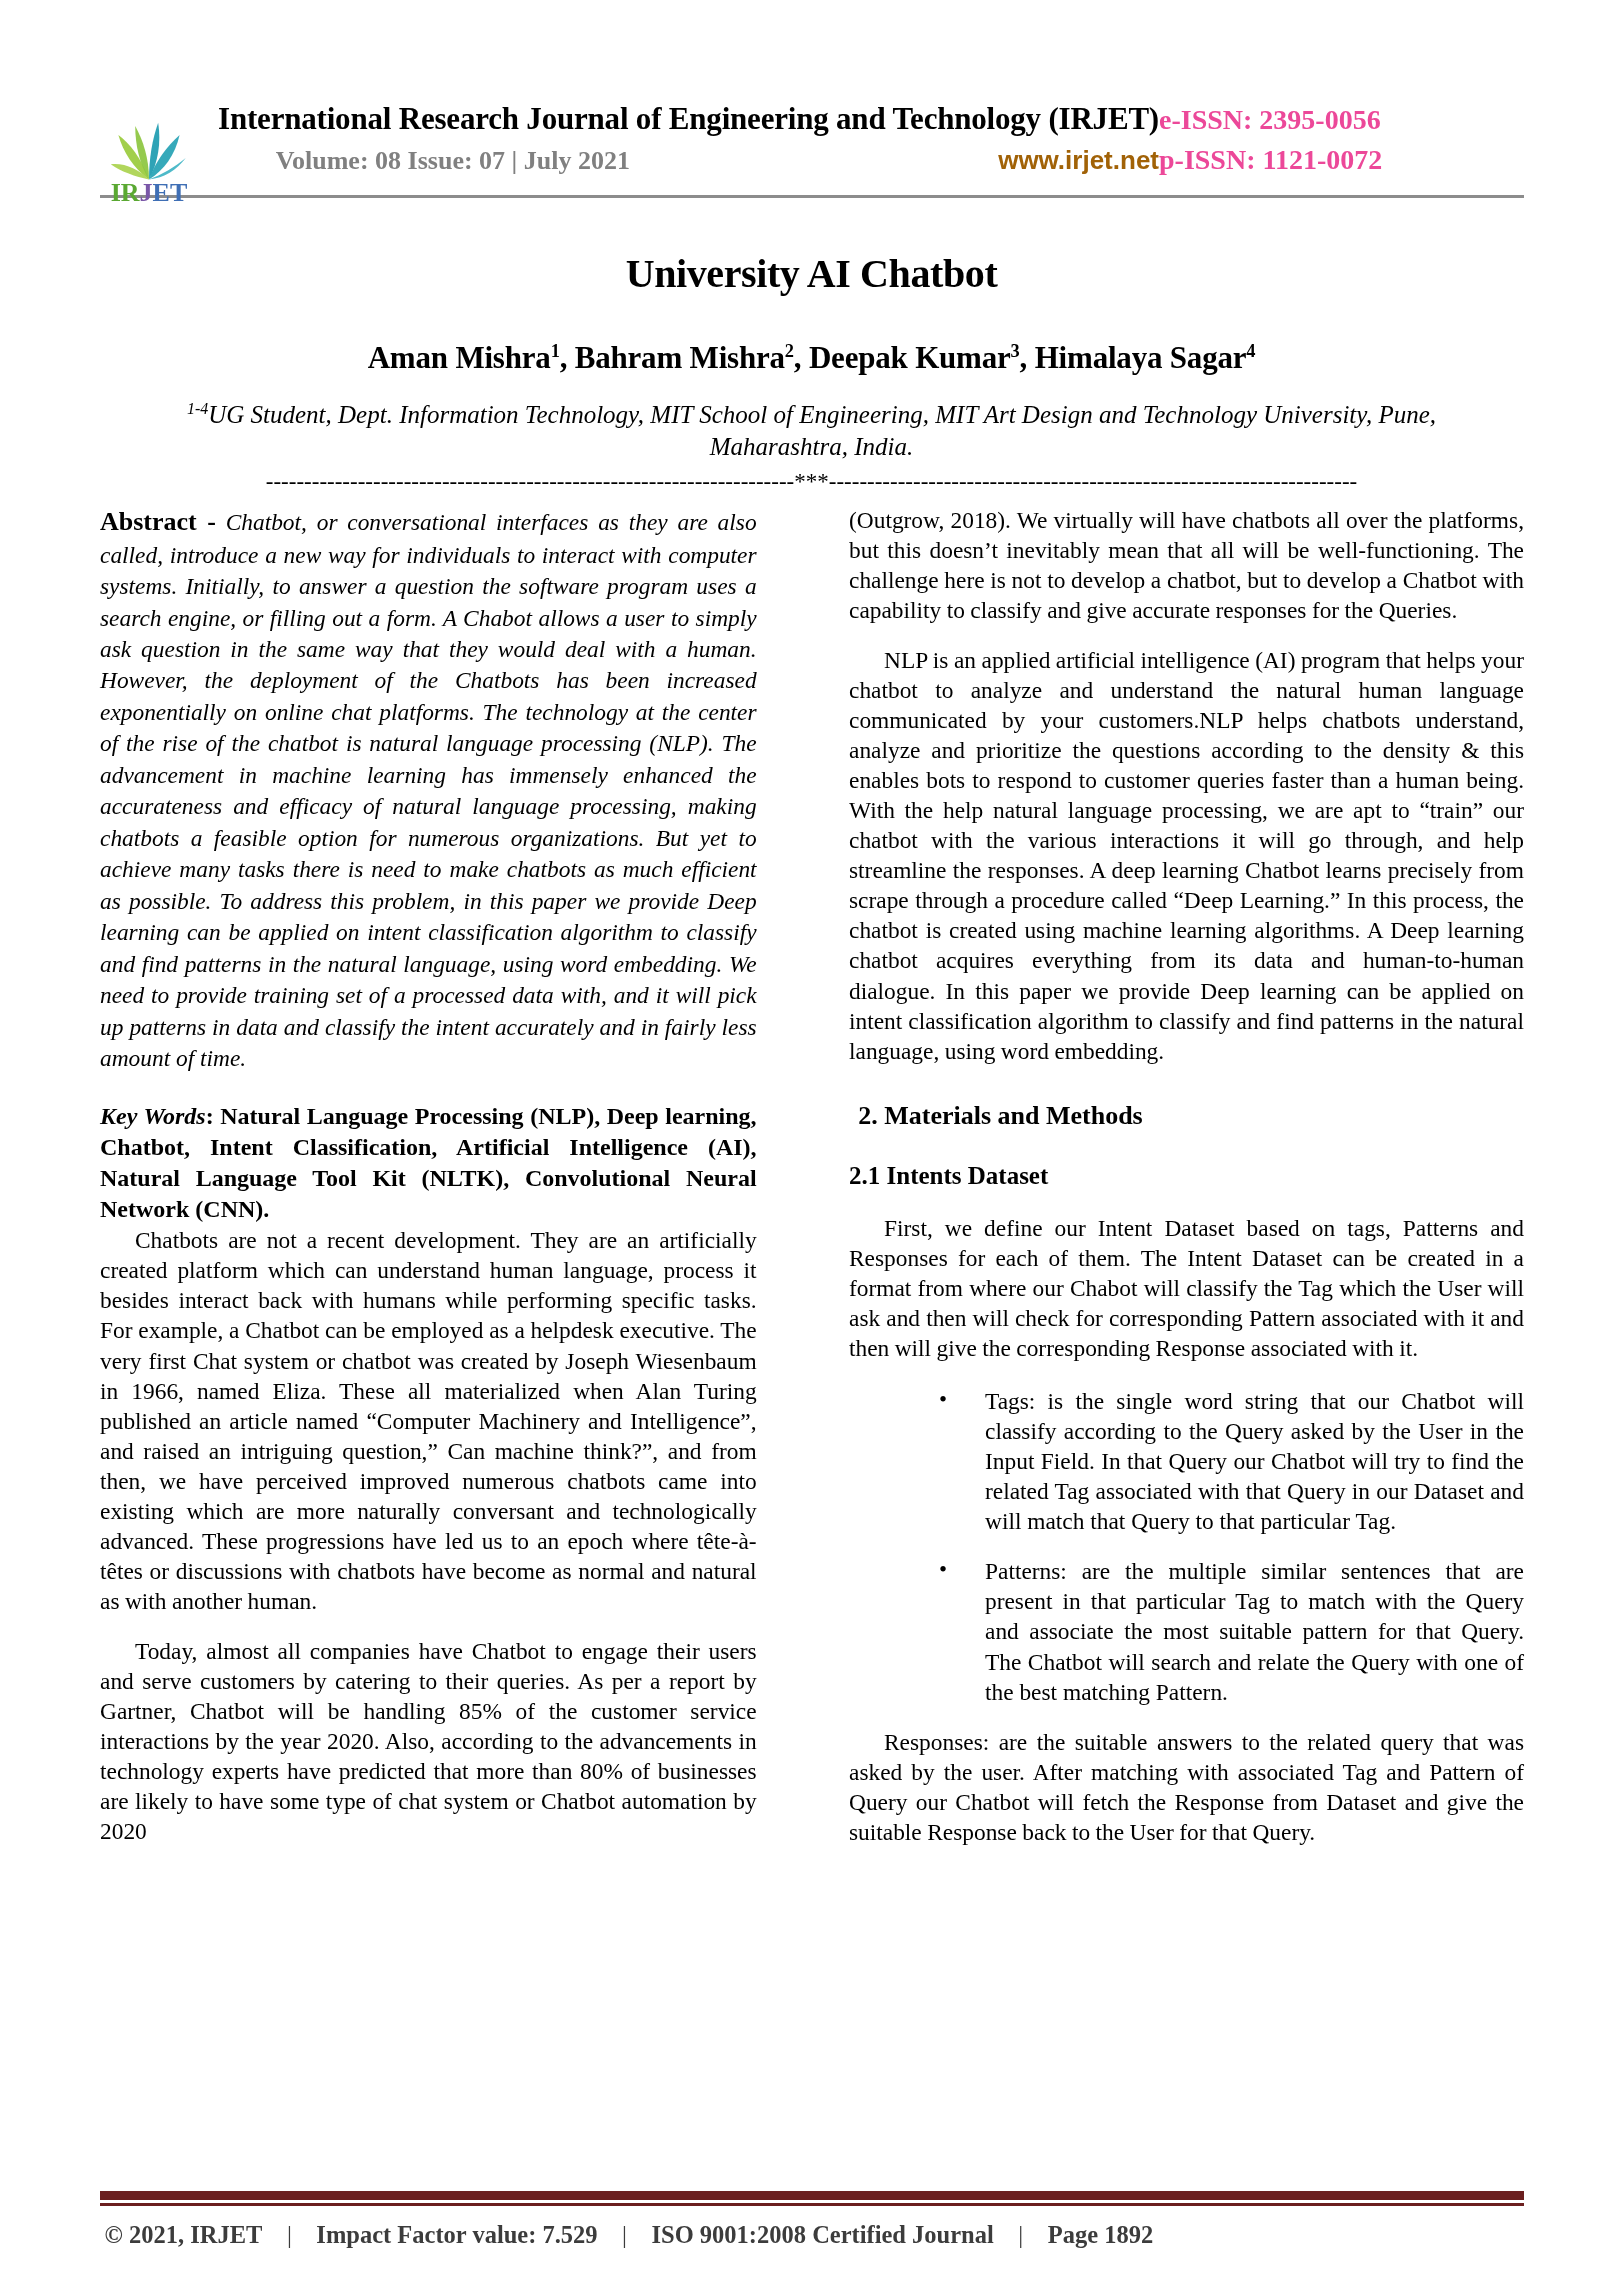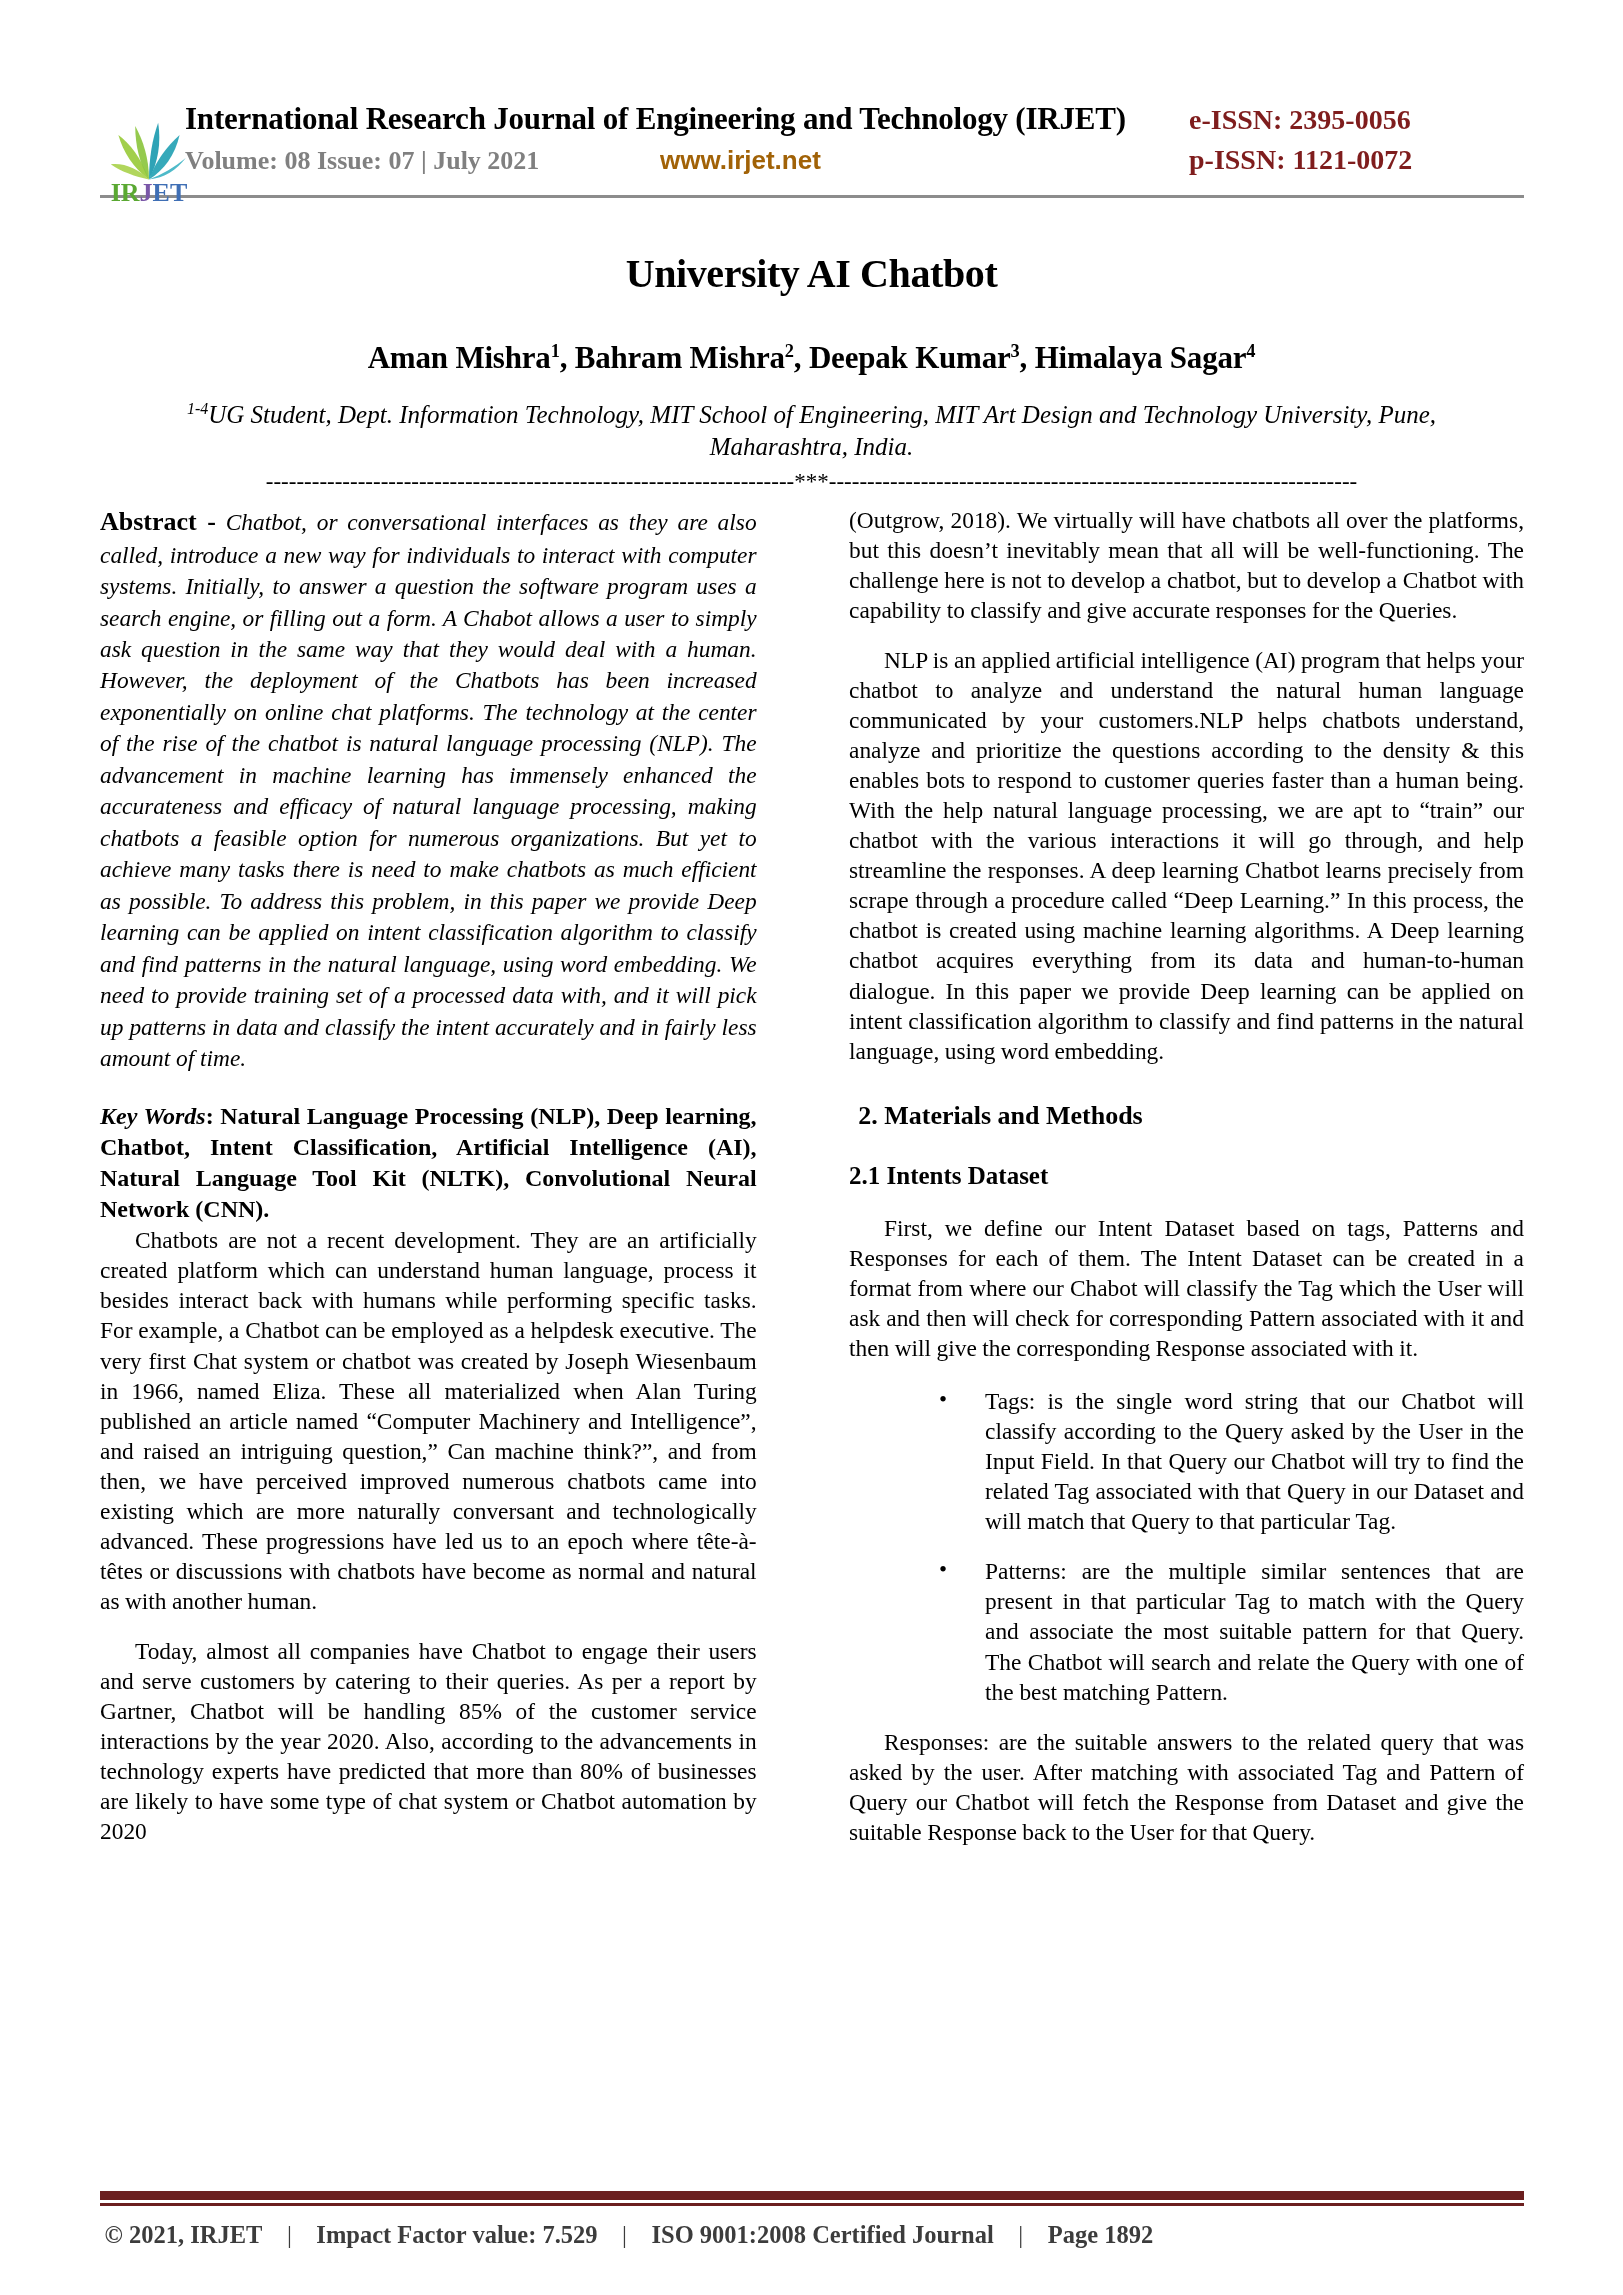--- a/index.html
+++ b/index.html
@@ -34,42 +34,43 @@
   .logo {
     position: absolute;
     left: 0px;
     top: 106px;
     width: 98px;
     height: 101px;
   }
   .logo svg { display:block; width:98px; height:101px; }
 
   .masthead-text {
-    margin-left: 85px;
-    position: relative;
+    margin-left: 55px;
+    position: relative;
+    text-align: right;
   }
   .mh-row {
     display: flex;
     align-items: baseline;
     height: 43px;
   }
   .mh-title {
     font-family: "Liberation Serif", serif;
     font-weight: bold;
     font-size: 31px;
     letter-spacing: -0.2px;
     color: #000;
     white-space: nowrap;
     width: 1004px;
   }
   .mh-issn {
     font-family: "Liberation Serif", serif;
     font-weight: bold;
     font-size: 28px;
-    color: #7f1d1d;
+    color: #ec4899;
     white-space: nowrap;
   }
   .mh-row2 {
     display: flex;
     align-items: baseline;
     height: 40px;
   }
   .mh-volume {
     font-family: "Liberation Serif", serif;
     font-weight: bold;

